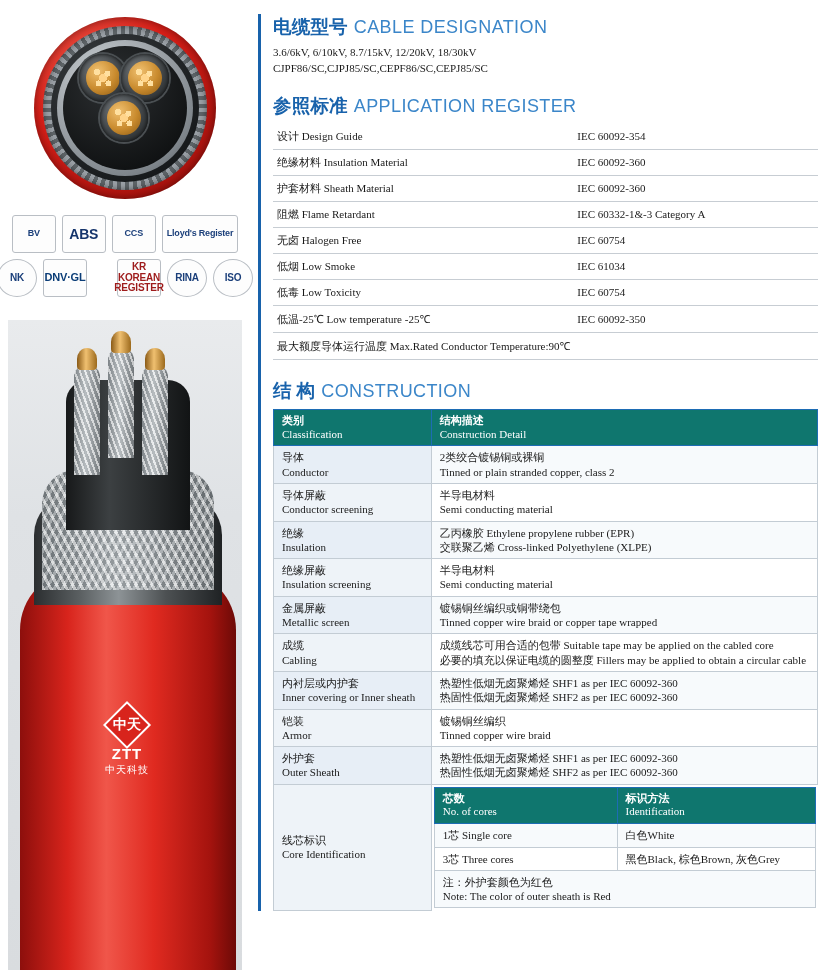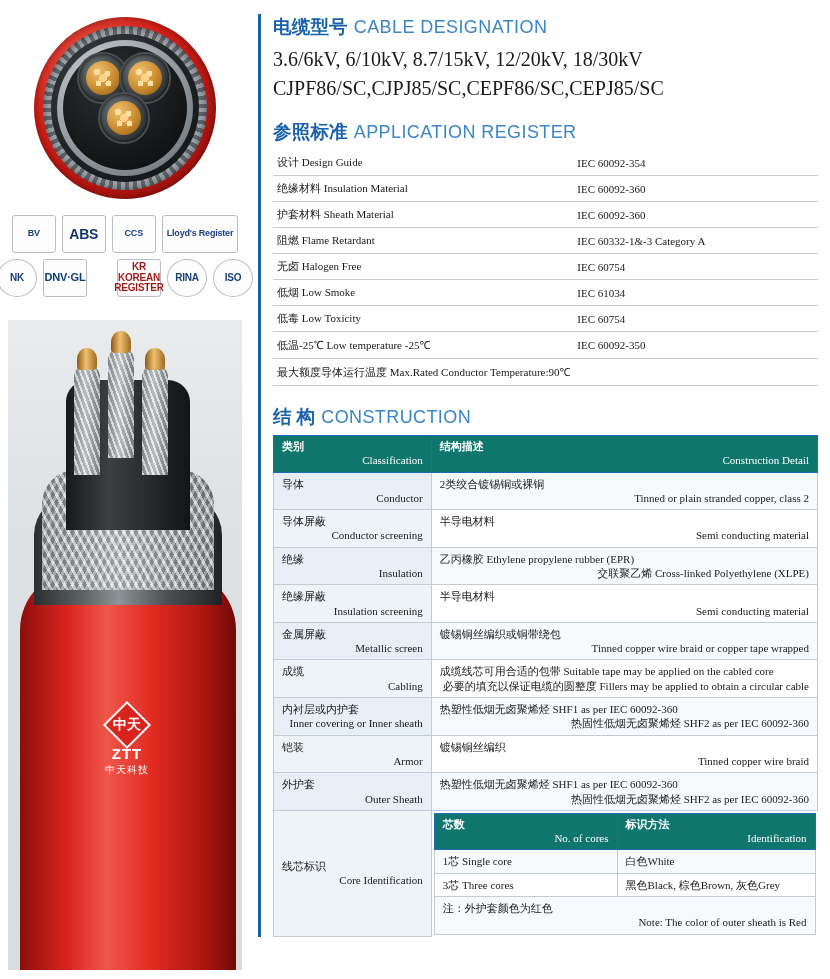--- a/index.html
+++ b/index.html
@@ -219,21 +219,21 @@
   h2.sec .en {
     font-family: "Liberation Sans", sans-serif;
     font-weight: normal;
     font-size: 18px;
     color: #3b86c9;
     margin-left: 6px;
     letter-spacing: .4px;
   }
 
   .desig-lines {
-    font-size: 20px;
+    font-size: 11px;
     color: #1a1a1a;
     line-height: 1.45;
     margin: 0 0 16px 0;
   }
 
   table.std {
     width: 100%;
     border-collapse: collapse;
     margin: 2px 0 18px 0;
   }
@@ -259,21 +259,20 @@
     text-align: left;
     font-weight: bold;
     padding: 4px 8px;
     border: 1px solid #1d6cb4;
     font-size: 11px;
     line-height: 1.25;
   }
   table.cons th .en, table.cons td .en {
     font-weight: normal;
     display: block;
-    text-align: right;
   }
   table.cons td {
     border: 1px solid #c3ccd4;
     padding: 4px 8px;
     vertical-align: middle;
     line-height: 1.3;
   }
   table.cons td.cls { width: 29%; background: #eef3f8; }
   table.cons tr:nth-child(even) td { background: #f7fafc; }
   table.cons tr:nth-child(even) td.cls { background: #e7eef6; }

